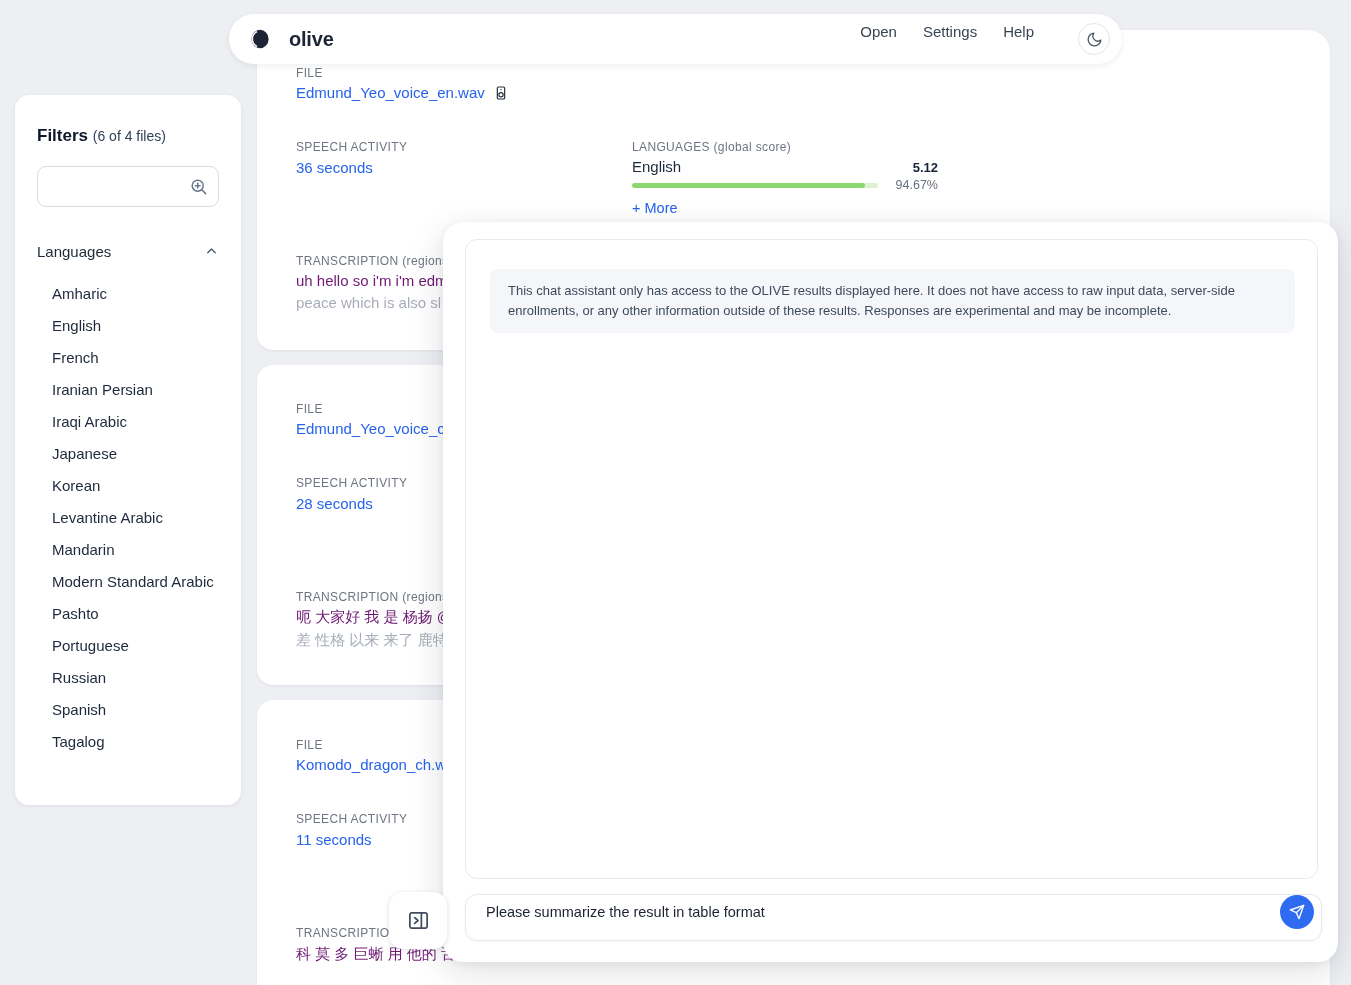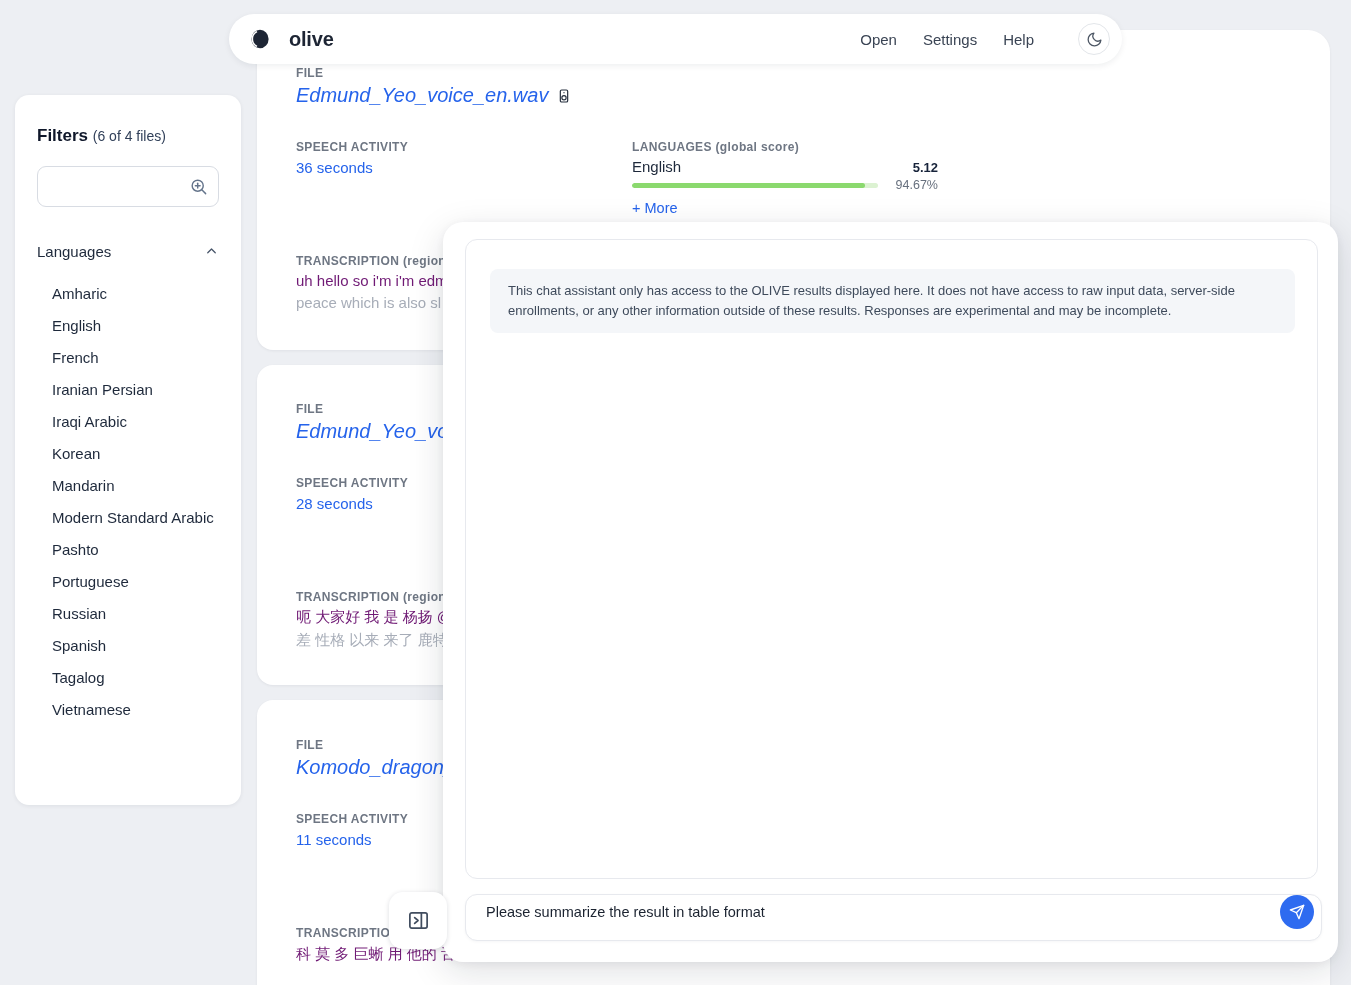--- a/index.html
+++ b/index.html
@@ -12,21 +12,21 @@
   }
   
   .navbar {
     position:absolute; left:229px; top:14px; width:893px; height:50px;
     background:#fff; border-radius:26px; z-index:6;
     display:flex; align-items:center; padding:0 12px 0 20px;
     box-shadow:0 2px 6px rgba(16,24,40,.07);
   }
   .brand { display:flex; align-items:center; gap:18px; cursor:pointer; }
   .brand-name { font-size:20px; font-weight:700; color:#1d2534; letter-spacing:-.2px; }
-  .nav-links { margin-left:auto; display:flex; align-items:center; gap:26px; }
+  .nav-links { margin-left:auto; display:flex; gap:26px; }
   .nav-link { font-size:15px; color:#3a4454; cursor:pointer; }
   .theme-btn {
     width:32px; height:32px; border-radius:50%; border:1px solid #e3e6ea;
     display:flex; align-items:center; justify-content:center; background:#fff;
     margin-left:18px; cursor:pointer; color:#4b5563;
   }
   
   .sidebar {
     position:absolute; left:15px; top:95px; width:226px; height:710px;
     background:#fff; border-radius:14px; z-index:3;
@@ -54,23 +54,23 @@
   
   .card {
     position:absolute; left:257px; width:1073px;
     background:#fff; border-radius:16px; z-index:1;
     box-shadow:0 1px 3px rgba(16,24,40,.06);
   }
   .card1 { top:30px; height:320px; border-top-left-radius:22px; border-top-right-radius:22px; }
   .card2 { top:365px; height:320px; }
   .card3 { top:700px; height:300px; }
   .fld { position:absolute; left:39px; white-space:nowrap; }
-  .label { font-size:12px; color:#6e7683; letter-spacing:.35px; font-weight:700; }
+  .label { font-size:12px; color:#6e7683; letter-spacing:.35px; font-weight:400; }
   .file-row { display:flex; align-items:center; gap:8px; }
-  .file-link { font-size:20px; color:#2563eb; cursor:pointer;font-style:italic; }
+  .file-link { font-size:15px; color:#2563eb; cursor:pointer; }
   .speaker { color:#27303f; display:flex; cursor:pointer; }
   .val-link { font-size:15px; color:#2563eb; cursor:pointer; }
   .trans1 { font-size:15px; color:#701a75; }
   .trans2 { font-size:15px; color:#a7adb8; }
   
   .lang-col { position:absolute; left:375px; width:306px; }
   .lang-row { position:absolute; left:375px; top:128px; width:306px; display:flex; justify-content:space-between; align-items:baseline; }
   .lang-name { font-size:15px; color:#1e293b; }
   .lang-score { font-size:13px; font-weight:700; color:#17233a; }
   .bar-track {
@@ -223,29 +223,30 @@
           <polyline points="6 14 12 8 18 14"></polyline>
         </svg>
     </span>
   </div>
   <div class="lang-list">
     <div class="lang-item">Amharic</div>
     <div class="lang-item">English</div>
     <div class="lang-item">French</div>
     <div class="lang-item">Iranian Persian</div>
     <div class="lang-item">Iraqi Arabic</div>
+    <div class="lang-item">Japanese</div>
     <div class="lang-item">Korean</div>
+    <div class="lang-item">Levantine Arabic</div>
     <div class="lang-item">Mandarin</div>
     <div class="lang-item">Modern Standard Arabic</div>
     <div class="lang-item">Pashto</div>
     <div class="lang-item">Portuguese</div>
     <div class="lang-item">Russian</div>
     <div class="lang-item">Spanish</div>
     <div class="lang-item">Tagalog</div>
-    <div class="lang-item">Vietnamese</div>
   </div>
 </div>
 
 <div class="chat-panel">
   <div class="chat-card">
     <div class="disclaimer">This chat assistant only has access to the OLIVE results displayed here. It does not have access to raw input data, server-side enrollments, or any other information outside of these results. Responses are experimental and may be incomplete.</div>
   </div>
   <div class="chat-input-row">
     <input class="chat-input" type="text" value="Please summarize the result in table format" style="">
     <button class="send-btn">

